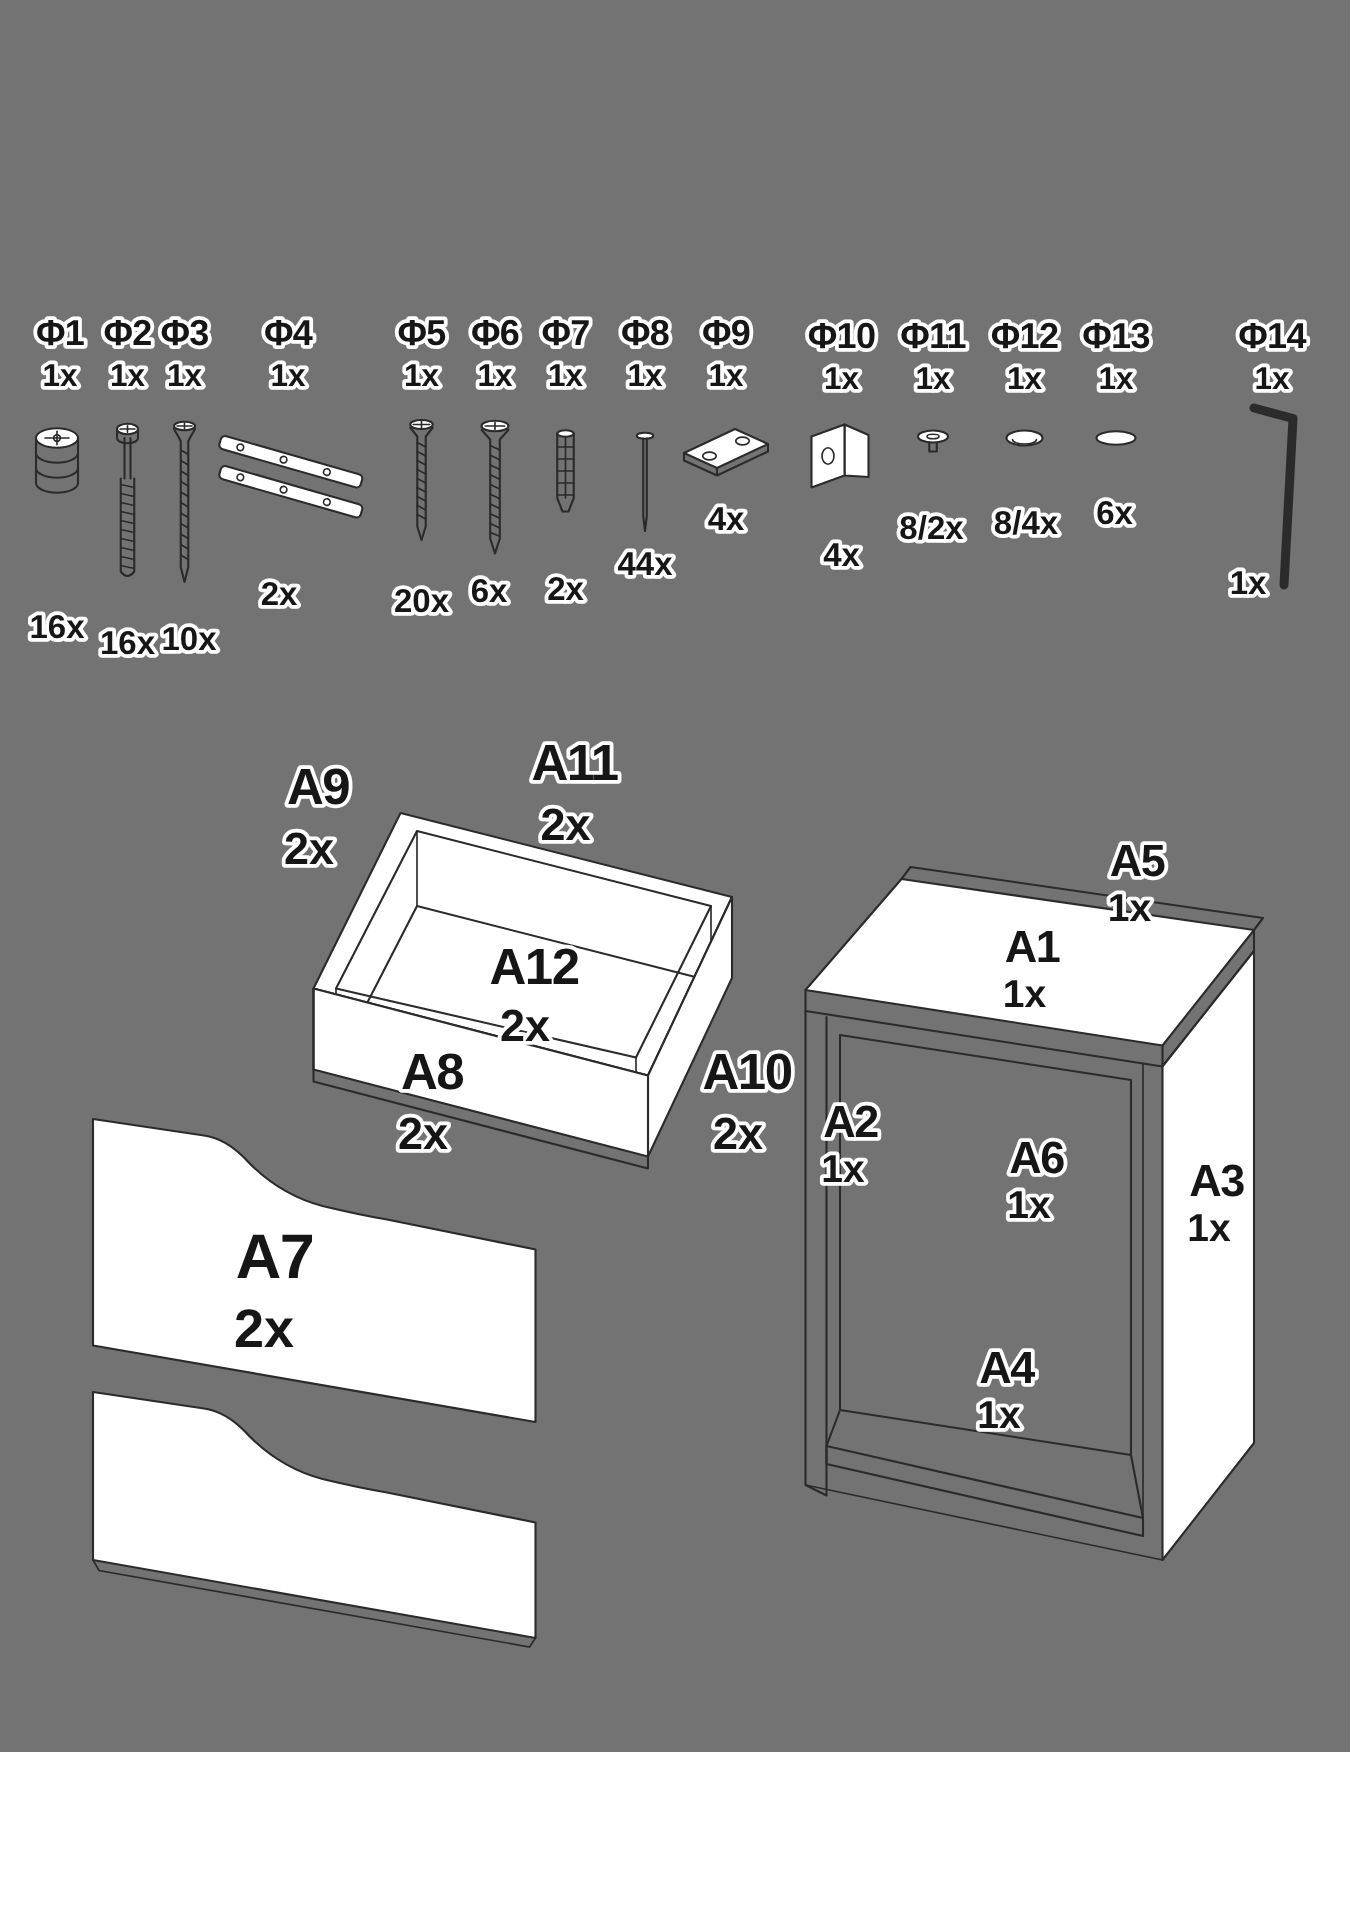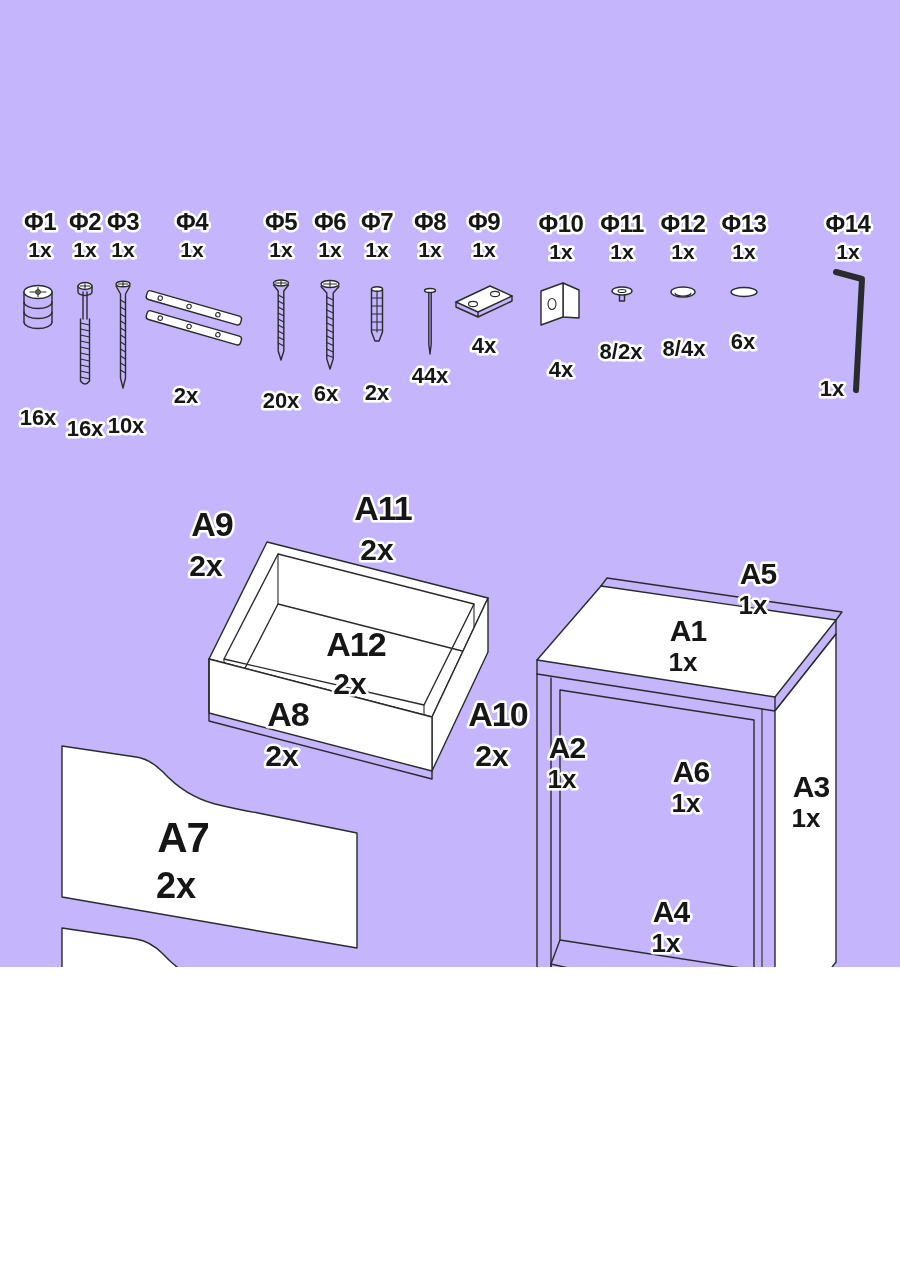--- a/index.html
+++ b/index.html
@@ -1,16 +1,16 @@
 <!DOCTYPE html>
 <html><head>
 <meta charset="utf-8">
 <style>
   html,body{margin:0;padding:0;background:#fff;}
-  .page{position:relative;width:900px;height:967px;background:#c4b5fd;overflow:hidden;text-align:center;}
+  .page{position:relative;width:900px;height:1168px;background:#737373;overflow:hidden;text-align:center;}
   svg{position:absolute;top:0;left:0;}
   text{
     font-family:"Liberation Sans", sans-serif;
     font-weight:bold;
     fill:#161616;
     text-anchor:middle;
     paint-order:stroke;
     stroke:#ffffff;
     stroke-width:5px;
     stroke-linejoin:round;

